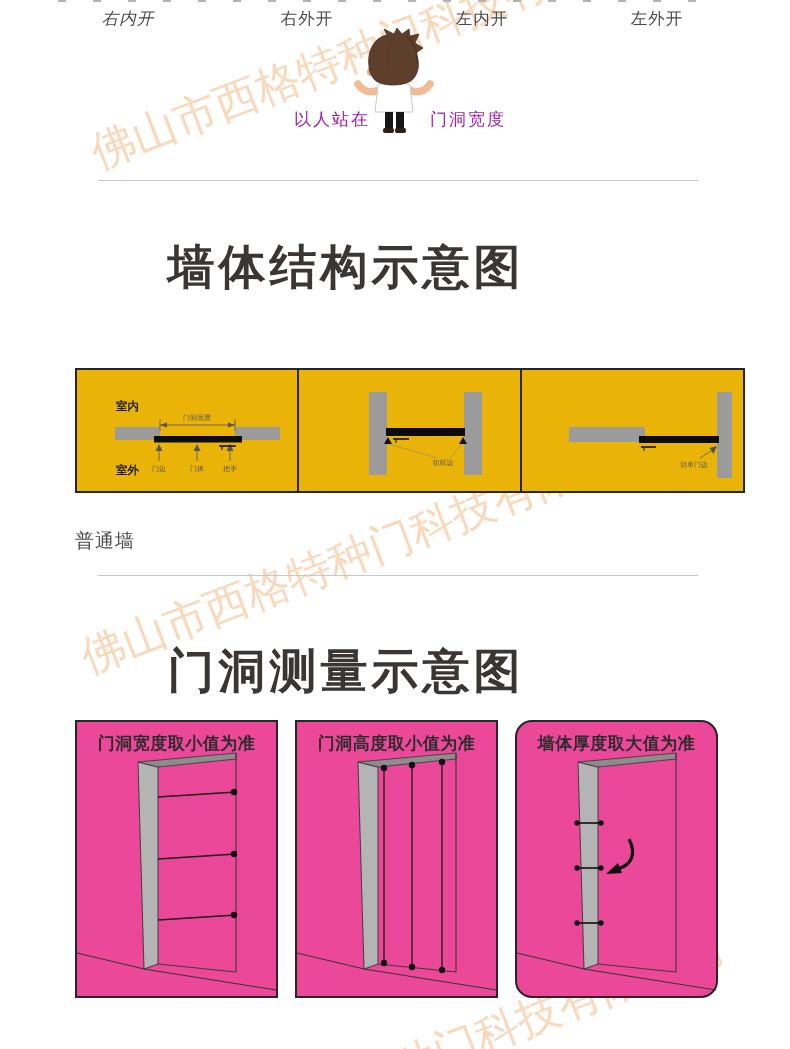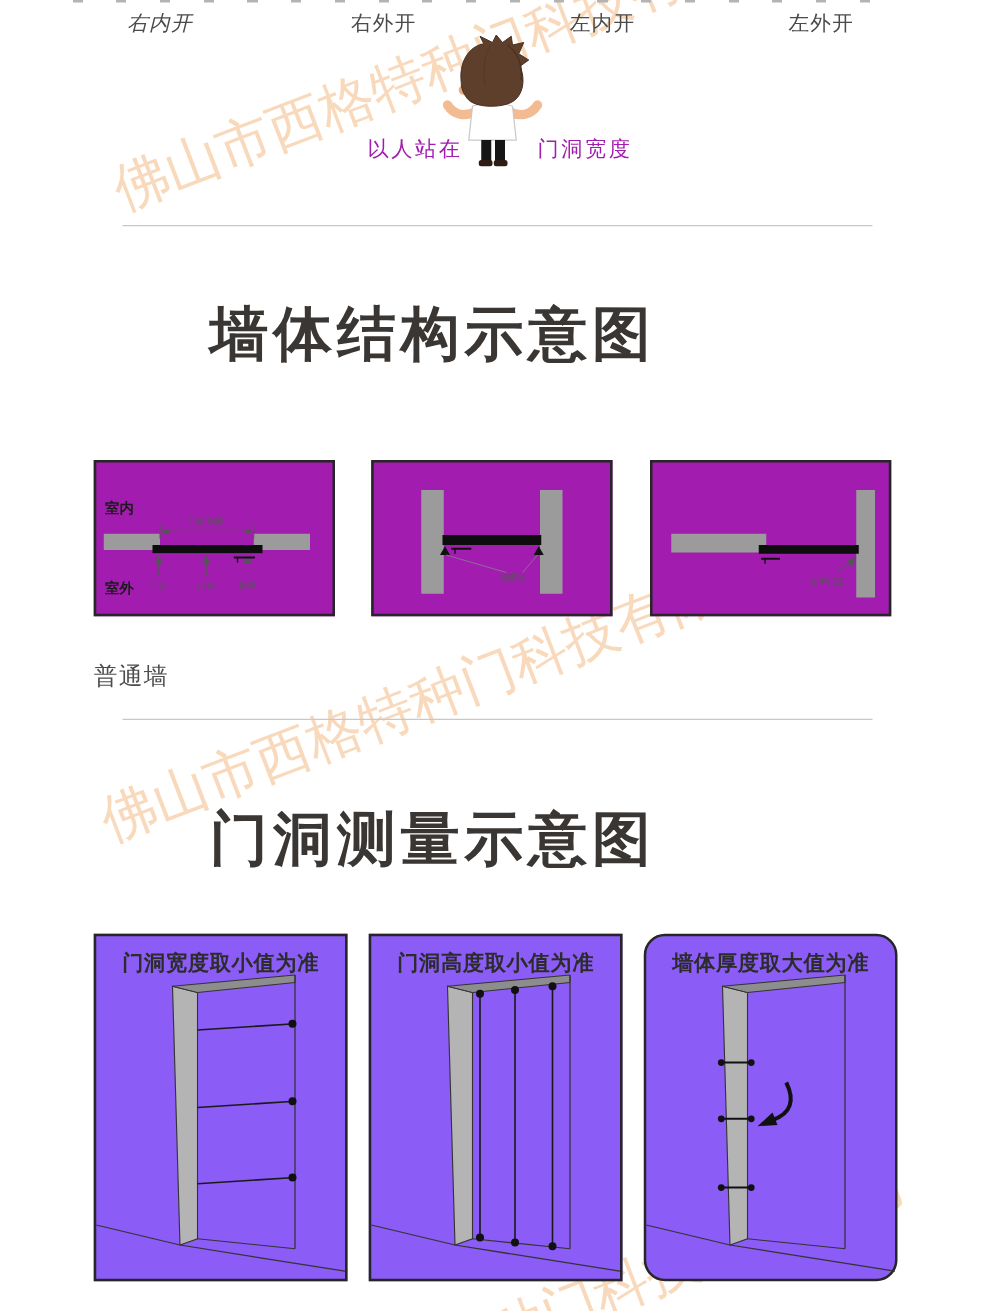--- a/index.html
+++ b/index.html
@@ -22,29 +22,29 @@
     font-size:16.5px;color:#4a4a4a;letter-spacing:1px;
   }
   .legend-text{position:absolute;top:108px;font-size:17px;color:#a21caf;letter-spacing:2px;}
   .divider{position:absolute;left:98px;width:600px;height:1px;background:#c8c8c8;}
   .big-title{
     position:absolute;left:0;width:692px;text-align:center;
     font-size:47px;font-weight:800;color:#3a3633;letter-spacing:4px;
   }
   .wall-box{
     position:absolute;top:368px;width:189px;height:121px;
-    border:2px solid #262626;background:#a21caf;
+    border:2px solid #262626;background:#eab308;padding-left:32px;
   }
   .wall-caption{
     position:absolute;top:528px;width:193px;text-align:left;
     font-size:19px;color:#4c4c4c;letter-spacing:1px;
   }
   .measure-box{
-    position:absolute;top:747px;width:199px;height:274px;
-    border:2px solid #262626;background:#8b5cf6;
+    position:absolute;top:720px;width:199px;height:274px;
+    border:2px solid #262626;background:#ec4899;
   }
   .measure-title{
     margin-top:10px;text-align:center;font-size:17px;font-weight:bold;
     color:#2c2c2c;letter-spacing:0.5px;
   }
   .measure-svg{position:absolute;left:0;top:0;}
   svg text{font-family:"Liberation Sans",sans-serif;}
   svg .serif-label{font-family:"Liberation Serif",serif;font-weight:bold;}
 </style>
 </head>

